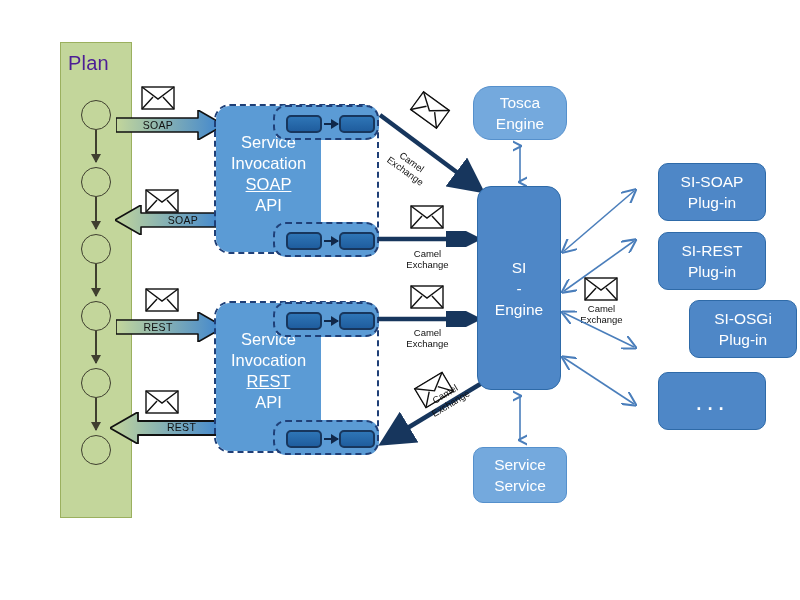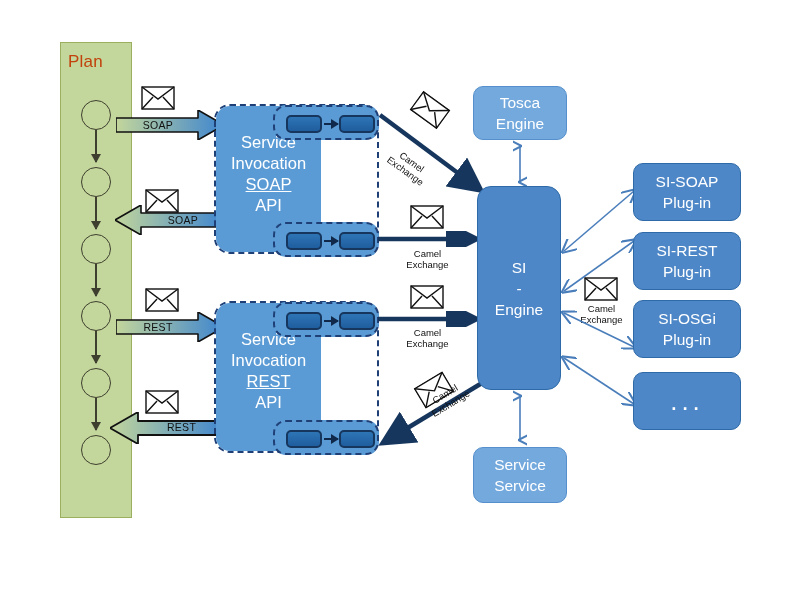--- a/index.html
+++ b/index.html
@@ -3,21 +3,21 @@
 <meta charset="utf-8">
 <style>
   html,body{margin:0;padding:0;background:#ffffff;}
   body{width:800px;height:600px;overflow:hidden;
        font-family:"Liberation Sans", sans-serif;}
   #canvas{position:relative;width:800px;height:600px;background:#fff;}
 
   
   .plan-lane{position:absolute;left:60px;top:42px;width:72px;height:476px;
     background:#c3d69b;border:1px solid #9bb05f;box-sizing:border-box;}
-  .plan-title{position:absolute;left:68px;top:52px;font-size:17px;color:#c2410c;
+  .plan-title{position:absolute;left:68px;top:52px;font-size:20px;color:#4c1d95;
     letter-spacing:.2px;}
   .plan-node{position:absolute;width:30px;height:30px;border-radius:50%;
     border:1.5px solid #3f3f2f;background:#c3d69b;box-sizing:border-box;}
   .plan-link{position:absolute;left:95px;width:2px;background:#3f3f2f;}
   .plan-link:after{content:"";position:absolute;left:-4px;bottom:-1px;
     border-left:5px solid transparent;border-right:5px solid transparent;
     border-top:9px solid #3f3f2f;}
 
   
   .fatarrow{position:absolute;height:30px;}
@@ -42,21 +42,21 @@
     background:linear-gradient(#2e75b6,#1f5d9e);box-sizing:border-box;}
   .parrow{position:absolute;height:2px;background:#10284a;}
   .parrow:after{content:"";position:absolute;right:-1px;top:-4px;
     border-top:5px solid transparent;border-bottom:5px solid transparent;
     border-left:8px solid #10284a;}
 
   
   .node{position:absolute;border-radius:10px;box-sizing:border-box;
     display:flex;align-items:center;justify-content:center;text-align:center;
     color:#fff;font-size:15.5px;line-height:21px;}
-  .node.dark{background:#4e87c7;border:1.6px solid #2e6aa8;}
+  .node.dark{background:#4e87c7;border:1.6px solid #2e6aa8;margin-left:25px;}
   .node.light{background:#74a9dd;border:1.6px solid #5590cc;}
   .node.engine{background:#4e87c7;border:1.6px solid #2e6aa8;border-radius:14px;}
   .dots{letter-spacing:4px;font-size:26px;line-height:10px;}
 
   
   .thin{position:absolute;}
   .camel{position:absolute;font-size:9.5px;line-height:11px;color:#111;
     text-align:center;white-space:nowrap;}
   .camel-rot{position:absolute;font-size:9.5px;line-height:11px;color:#111;
     text-align:center;white-space:nowrap;transform-origin:left top;}
@@ -289,21 +289,21 @@
       <rect x="1" y="1" width="32" height="22" fill="#fff" stroke="#111" stroke-width="1.4"></rect>
       <path d="M1 1 L17 13 L33 1" fill="none" stroke="#111" stroke-width="1.4"></path>
       <path d="M1 23 L12 11 M33 23 L22 11" fill="none" stroke="#111" stroke-width="1.4"></path>
     </svg>
   </div>
   <div class="camel-rot" style="left:424px;top:400px;transform:rotate(-31deg);">
     <div>Camel</div>
     <div>Exchange</div>
   </div>
 
-  <div class="node light" style="left:473px;top:86px;width:94px;height:54px;">
+  <div class="node light" style="left:473px;top:86px;width:94px;height:54px;border-radius:18px;">
     <div>
       <div>Tosca</div>
       <div>Engine</div>
     </div>
   </div>
   <div class="thin" style="left:513px;top:139px;">
     <svg width="14" height="50" viewBox="0 0 14 50">
       <defs>
         <marker id="ar-u" markerWidth="8" markerHeight="8" refX="4" refY="1" orient="auto">
           <path d="M4 0 L8 8 L0 8 Z" fill="none" stroke="#4a7ebb" stroke-width="1.3"></path>
@@ -402,21 +402,21 @@
         <marker id="pa3" markerWidth="9" markerHeight="9" refX="7" refY="4.5" orient="auto">
           <path d="M0 0 L9 4.5 L0 9" fill="none" stroke="#4a7ebb" stroke-width="1.3"></path>
           </marker>
         <marker id="pb3" markerWidth="9" markerHeight="9" refX="2" refY="4.5" orient="auto">
           <path d="M9 0 L0 4.5 L9 9" fill="none" stroke="#4a7ebb" stroke-width="1.3"></path>
           </marker>
       </defs>
       <line x1="6" y1="8" x2="76" y2="42" stroke="#4a7ebb" stroke-width="1.6" marker-start="url(#pb3)" marker-end="url(#pa3)"></line>
     </svg>
   </div>
-  <div class="node dark" style="left:633px;top:300px;width:108px;height:58px;">
+  <div class="node dark" style="left:664px;top:300px;width:108px;height:58px;">
     <div>
       <div>SI-OSGi</div>
       <div>Plug-in</div>
     </div>
   </div>
 
   <div class="thin" style="left:558px;top:350px;">
     <svg width="82" height="62" viewBox="0 0 82 62">
       <defs>
         <marker id="pa4" markerWidth="9" markerHeight="9" refX="7" refY="4.5" orient="auto">

